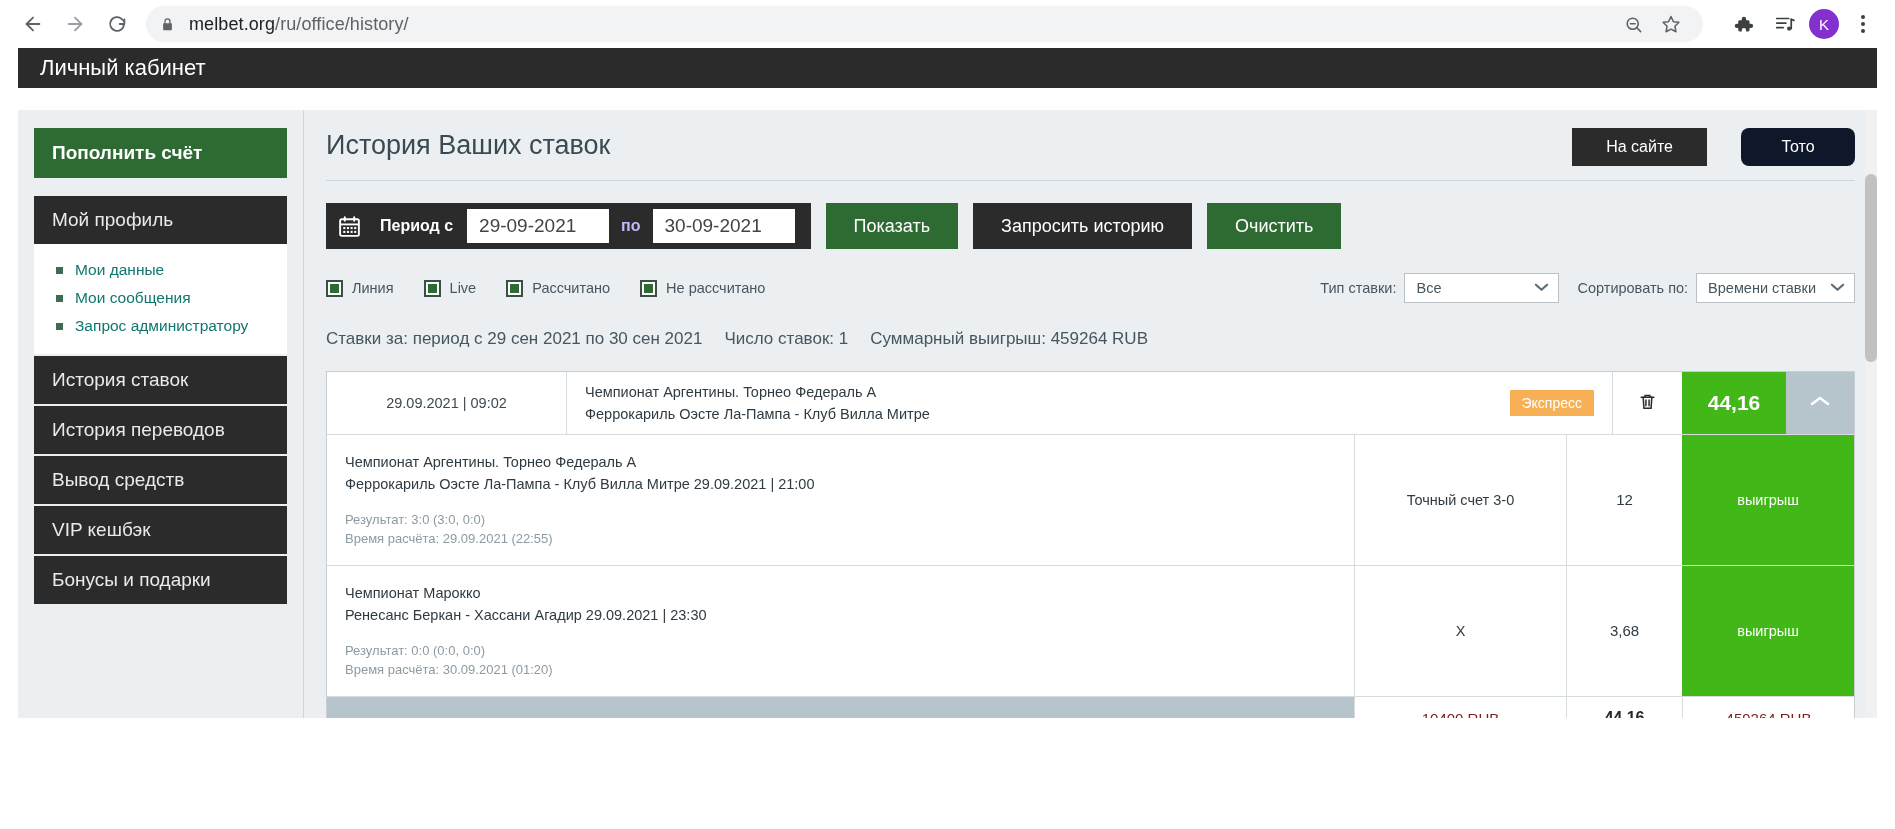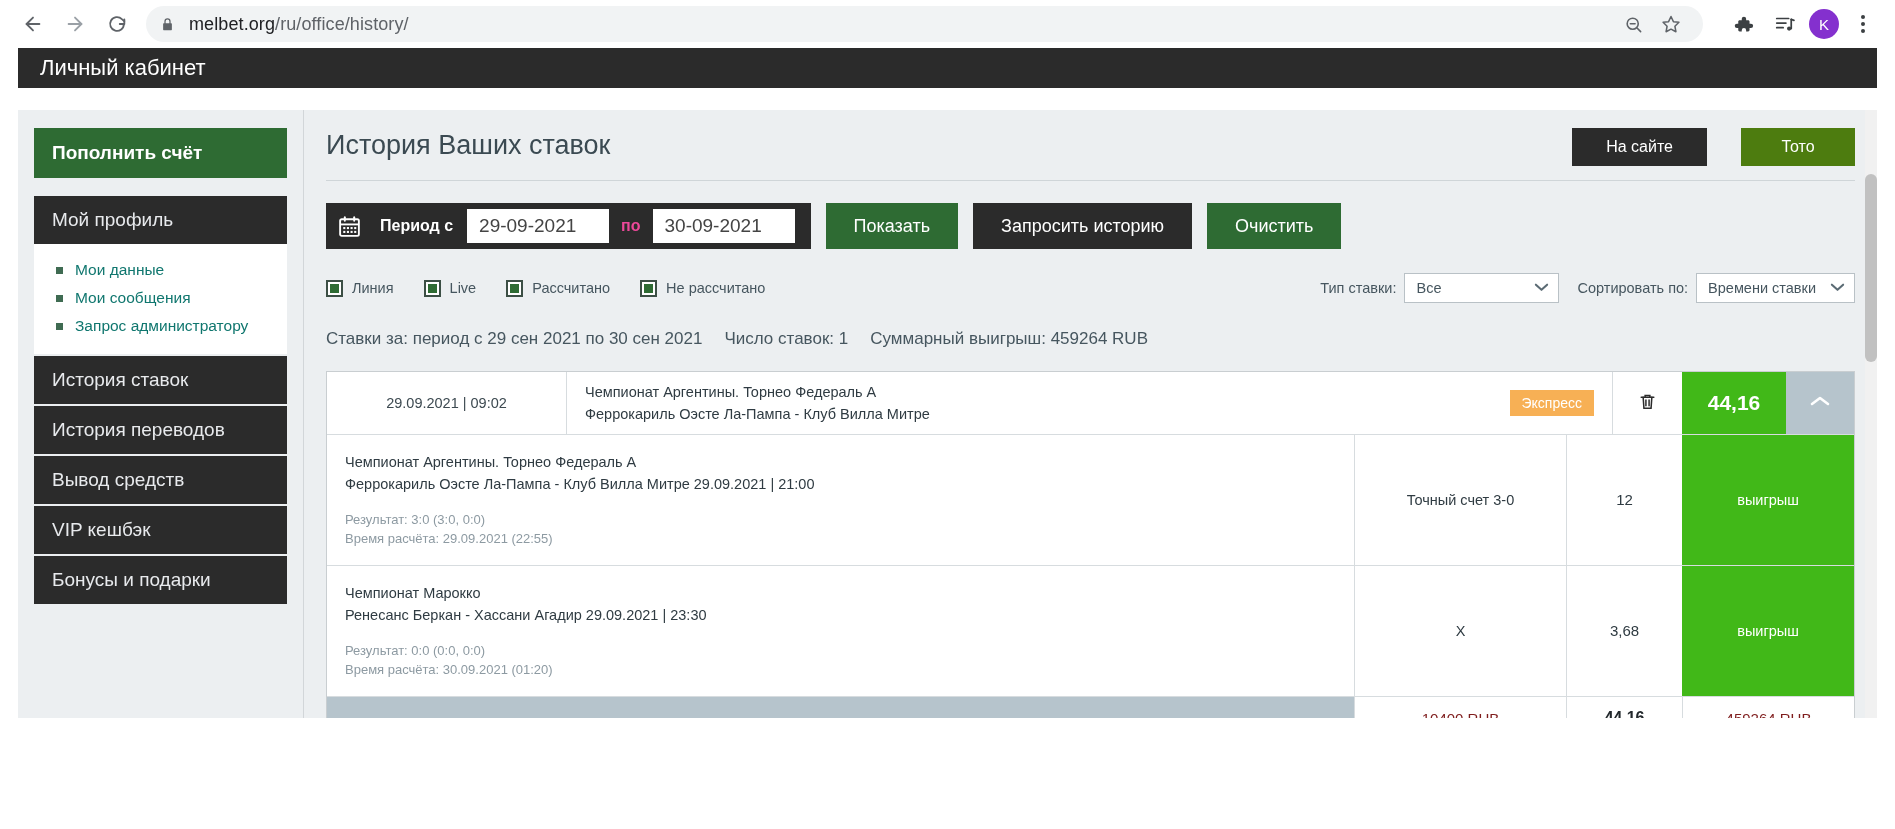--- a/index.html
+++ b/index.html
@@ -127,21 +127,21 @@
   .tabs { display: flex; align-self: flex-start; }
   .tab {
     font-size: 16px;
     padding: 10px 34px;
     color: #ffffff;
     text-align: center;
     min-width: 114px;
     margin-left: 34px;
   }
   .tab.active { background: #2b2b2b; }
-  .tab.inactive { background: #4d7c0f; }
+  .tab.inactive { background: #0f172a; border-radius: 8px; }
   .title-rule { border-bottom: 1px solid #cfd5d8; margin: 14px 0 0 0; }
 
   .filter-bar { display: flex; align-items: stretch; margin-top: 22px; gap: 15px; flex-wrap: nowrap; }
   .period-box {
     background: #2b2b2b;
     display: flex; align-items: center;
     padding: 0 16px 0 0;
     height: 46px;
   }
   .cal-icon { width: 46px; height: 46px; display: flex; align-items: center; justify-content: center; color: #fff; }
@@ -149,21 +149,21 @@
   .date-input {
     background: #ffffff;
     border: none;
     height: 34px;
     width: 142px;
     font-size: 19px;
     color: #444;
     padding: 0 12px;
     font-family: "Liberation Sans", sans-serif;
   }
-  .po-label { color: #ec4899; font-size: 16px; font-weight: bold; margin: 16px 12px; text-align: right; }
+  .po-label { color: #c4b5fd; font-size: 16px; font-weight: bold; margin: 16px 12px; text-align: right; }
   .btn {
     border: none;
     color: #ffffff;
     font-size: 18px;
     padding: 0 28px;
     height: 46px;
     font-family: "Liberation Sans", sans-serif;
     white-space: nowrap;
   }
   .btn-green { background: #2e6b33; }

